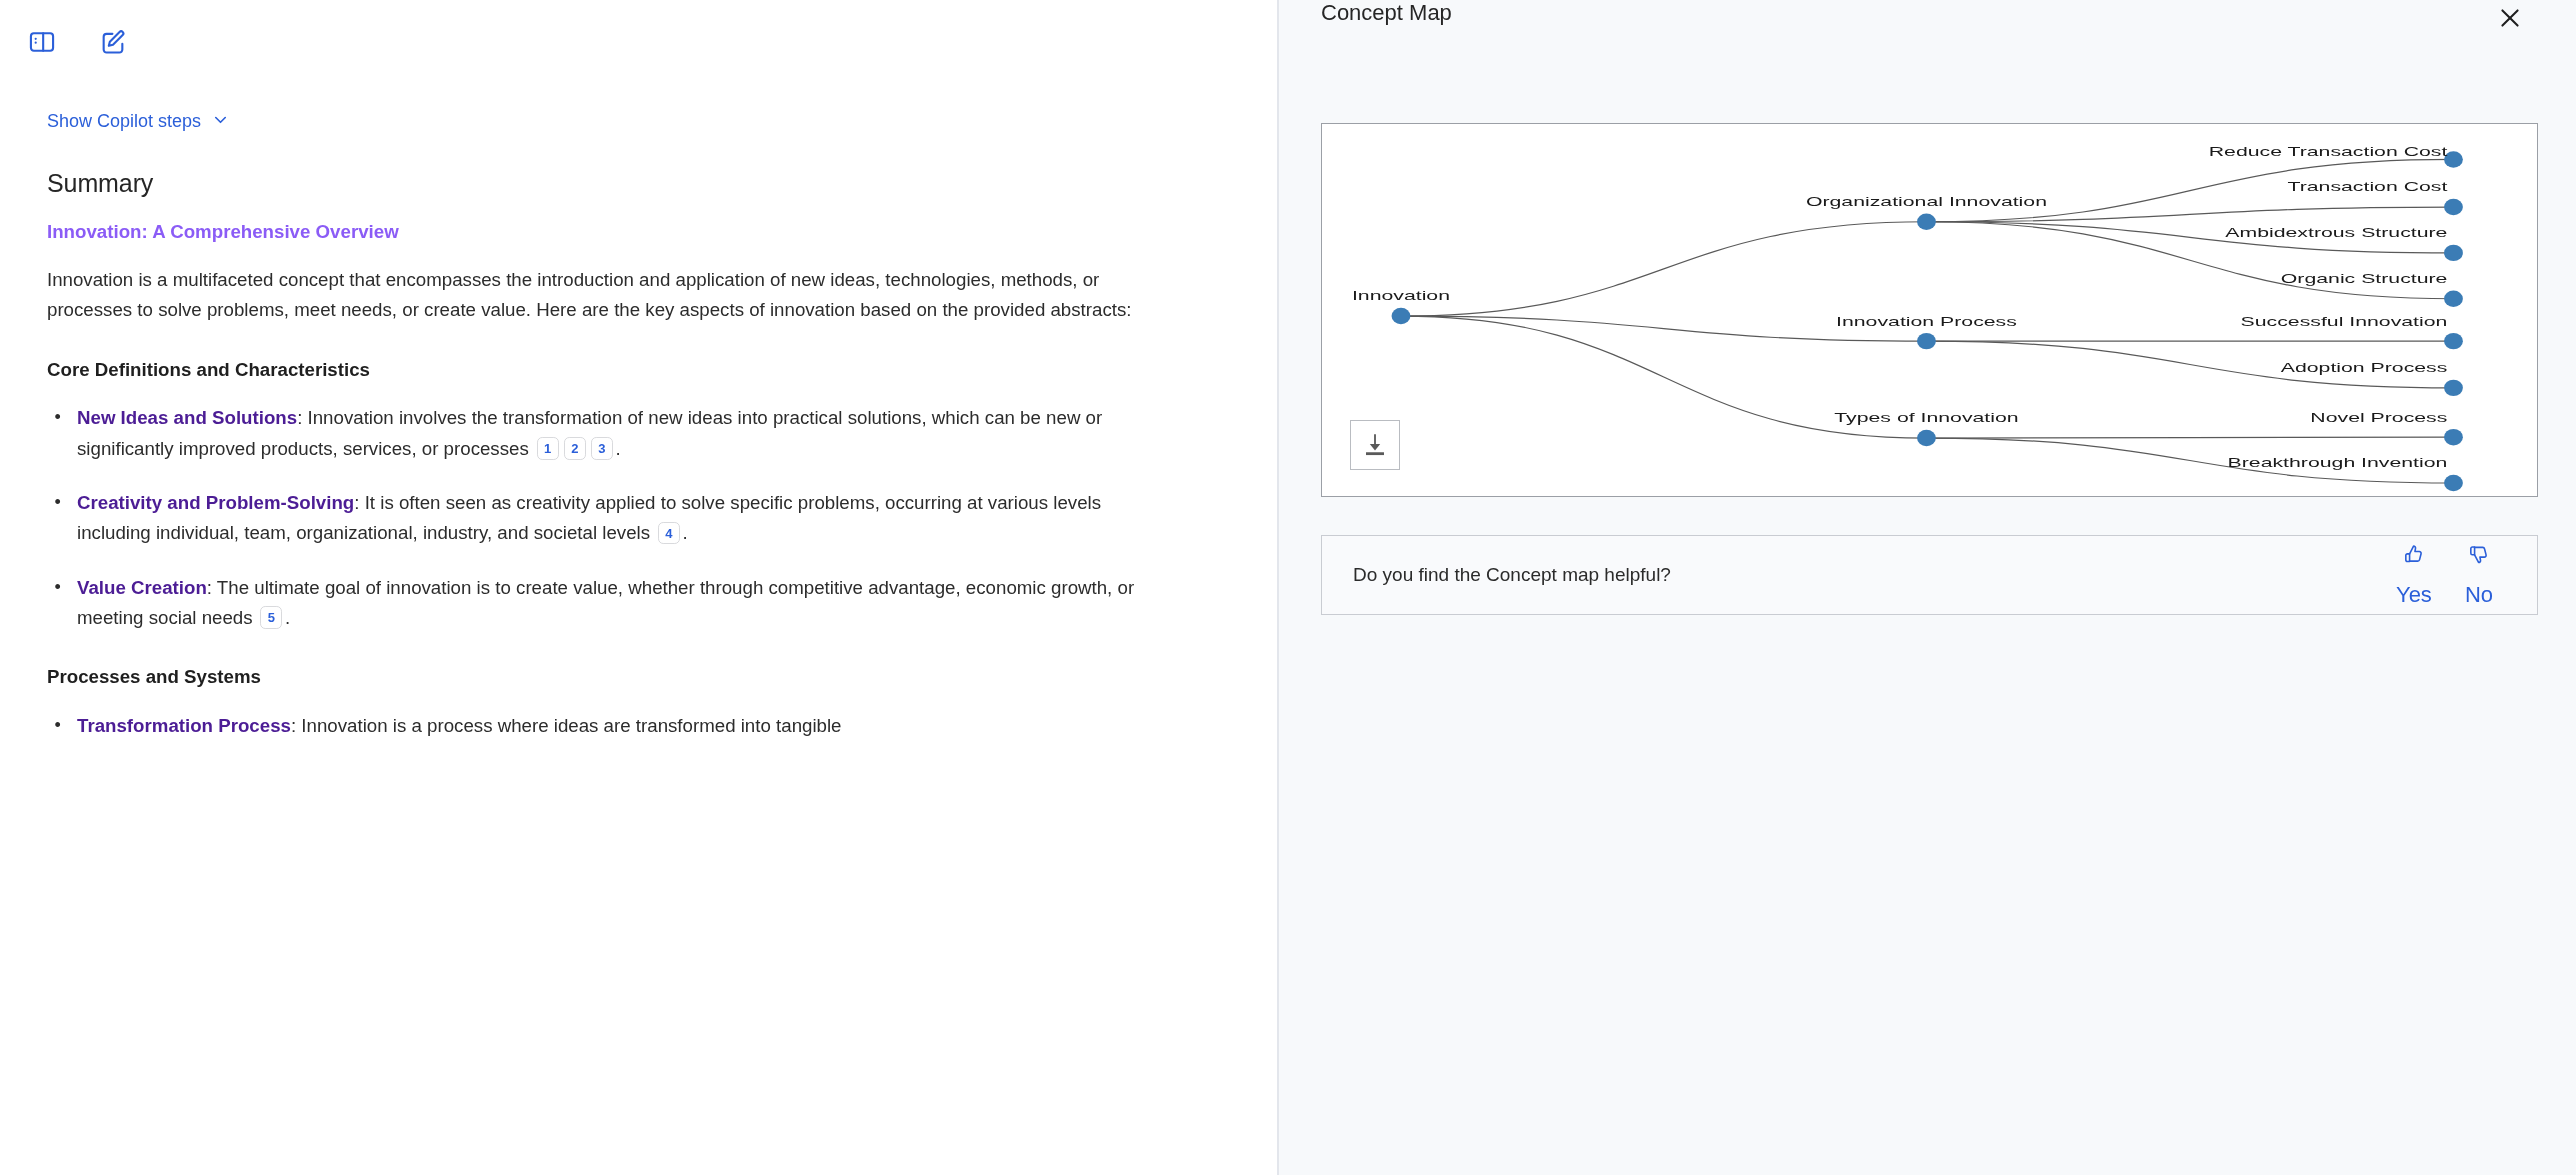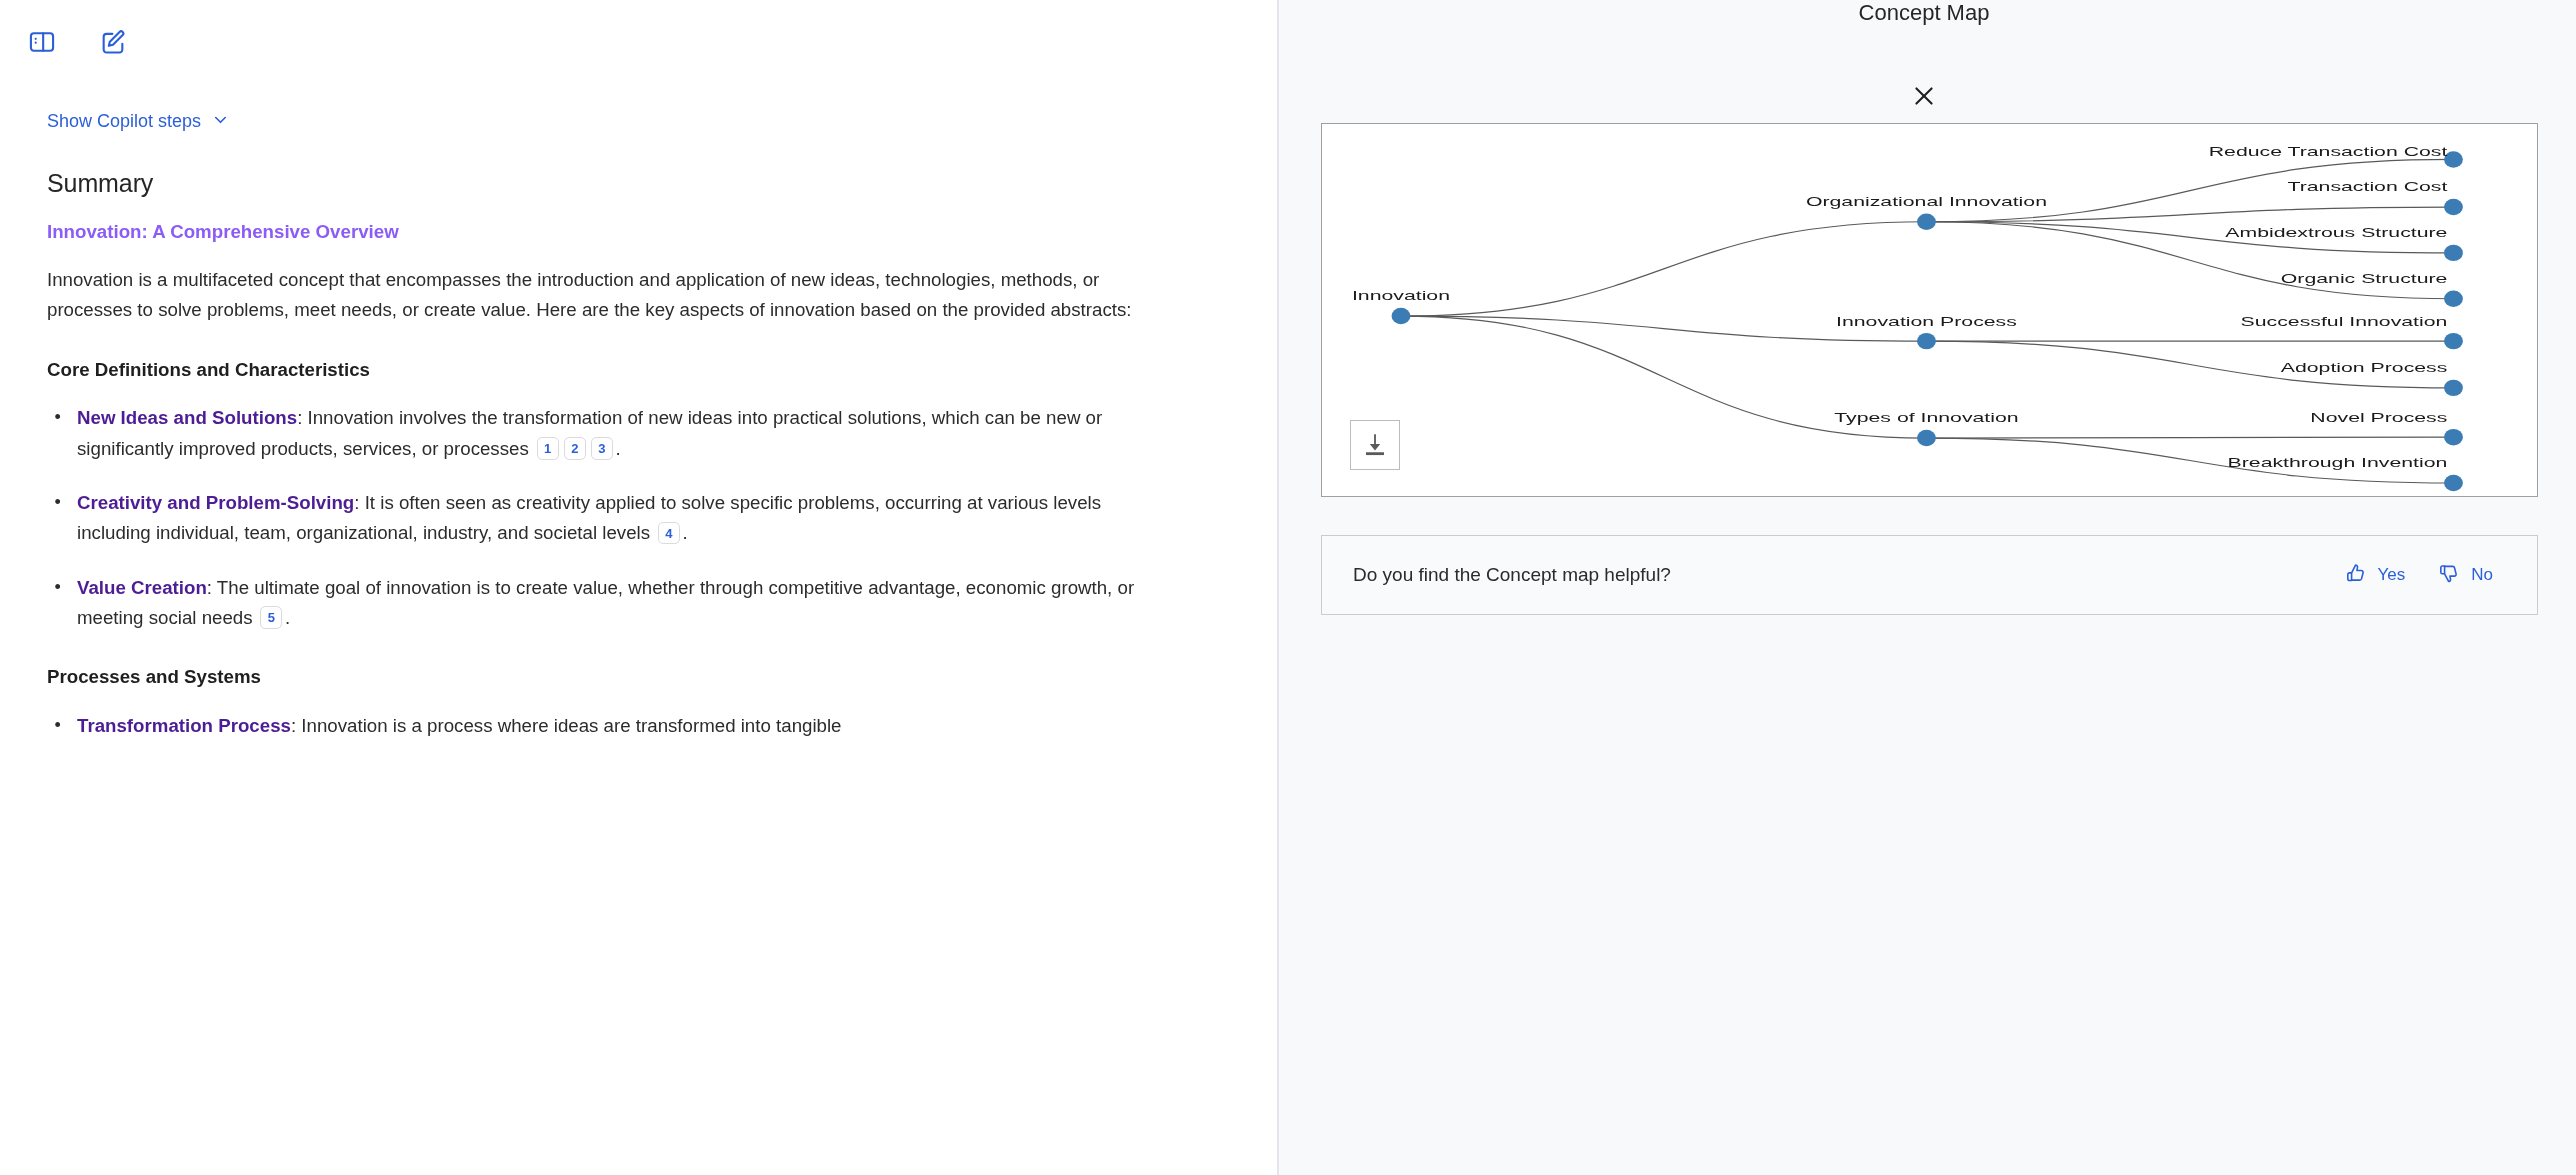--- a/index.html
+++ b/index.html
@@ -126,24 +126,22 @@
   .right-pane {
     width: 1299px;
     height: 1176px;
     background: #f7f9fb;
     border-left: 2.6px solid #e3e6ec;
     position: relative;
   }
   .cm-header {
     height: 113px;
     display: flex;
-    align-items: center;
     justify-content: space-between;
     padding: 0 49px 0 42px;
-    flex-direction: column;
   }
   .cm-title {
     font-size: 22px;
     color: #262626;
   }
   .cm-close {
     width: 35px; height: 35px;
     display: flex; align-items: center; justify-content: center;
     cursor: pointer;
   }
@@ -176,22 +174,23 @@
     display: flex;
     align-items: center;
     justify-content: space-between;
     padding: 0 44px 0 31px;
   }
   .fb-q { font-size: 19px; color: #2b2b2b; }
   .fb-actions { display: flex; align-items: center; gap: 33px; }
   .fb-btn {
     display: flex; align-items: center; gap: 10.4px;
     color: #2b5fd9;
-    font-size: 17px;
-    cursor: pointer;
+    font-size: 22px;
+    cursor: pointer;
+    flex-direction: column;
   }
 </style>
 </head>
 <body>
 
 <div class="app">
 
   <div class="left-pane">
 
     <div class="toolbar">

